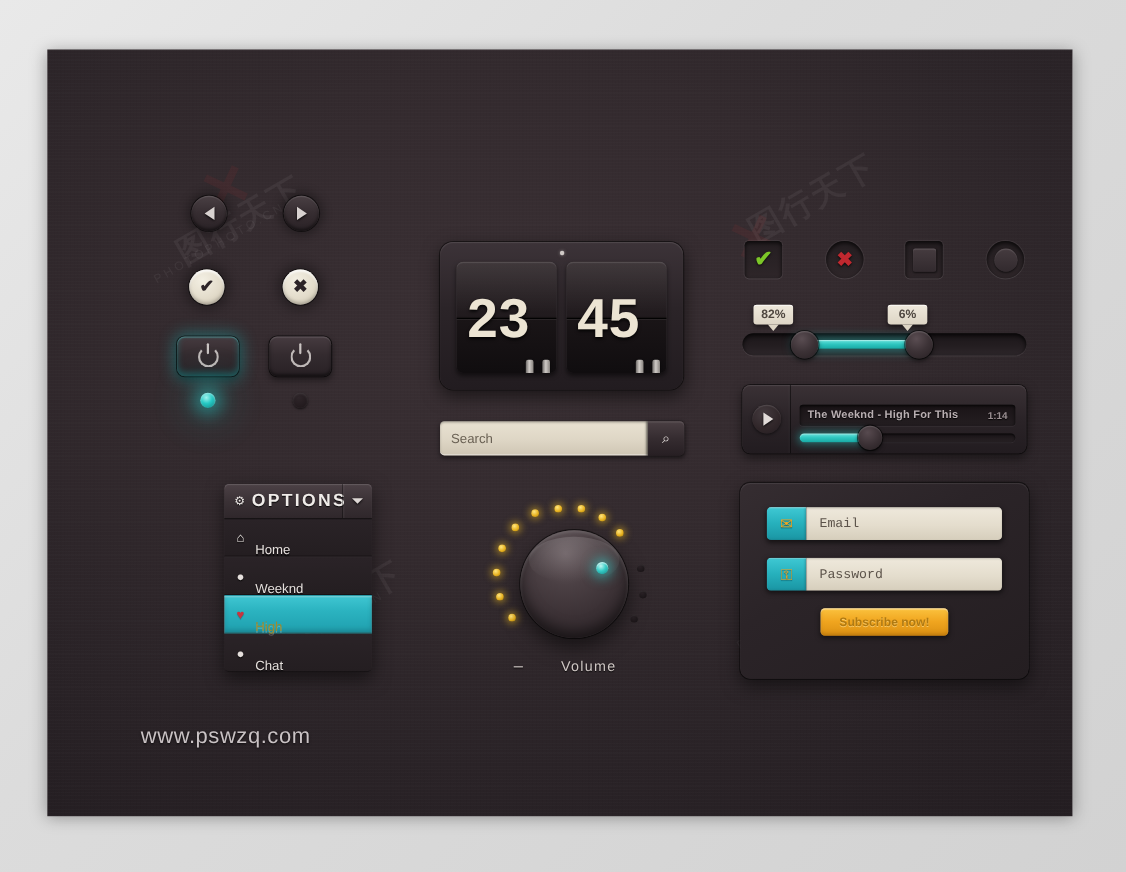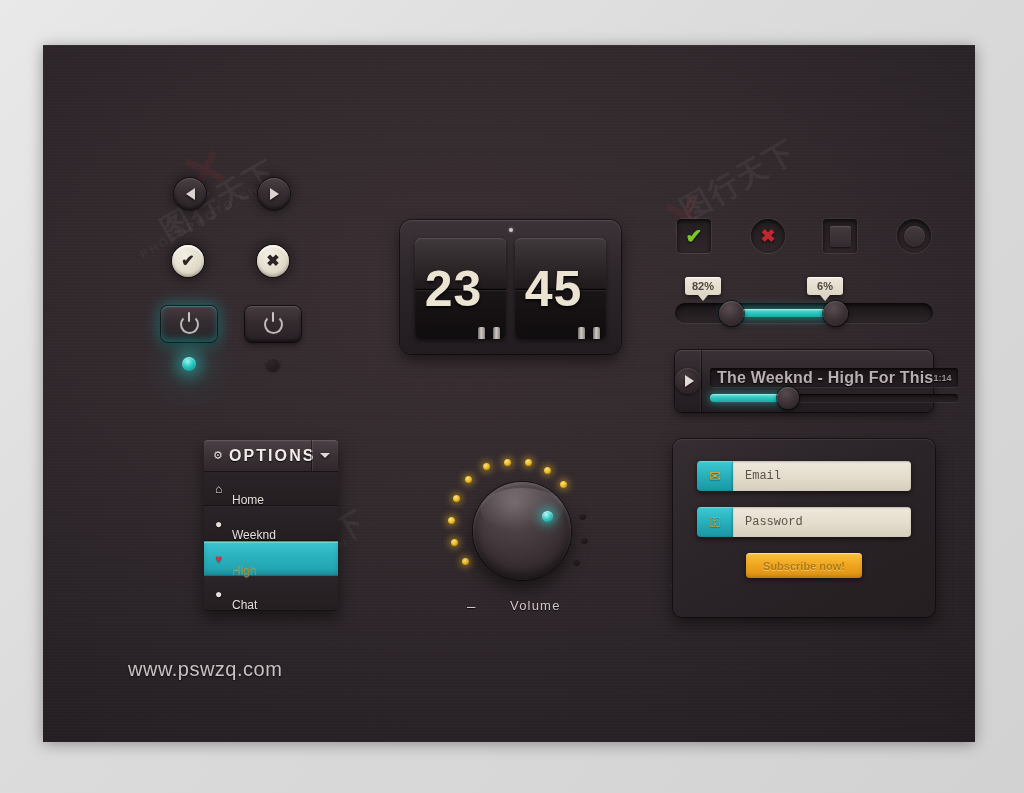--- a/index.html
+++ b/index.html
@@ -501,21 +501,21 @@
     position: relative;
     height: 19px;
     border-radius: 3px;
     background: linear-gradient(180deg, #1a1417 0%, #241e21 100%);
     box-shadow: inset 0 1px 3px rgba(0,0,0,0.85), 0 1px 0 rgba(255,255,255,0.06);
     display: flex; align-items: center;
     padding: 0 7px;
   }
   #track-title {
     flex: 1;
-    color: #b9afb2; font-size: 16px; font-weight: bold;
+    color: #b9afb2; font-size: 10px; font-weight: bold;
     letter-spacing: 0.2px;
     text-shadow: 0 1px 1px rgba(0,0,0,0.9);
     white-space: nowrap; overflow: hidden;
   }
   #track-time {
     color: #9b9093; font-size: 9px; font-weight: bold;
     text-shadow: 0 1px 1px rgba(0,0,0,0.9);
   }
   #player-seek {
     position: relative;
@@ -677,20 +677,26 @@
         <span class="hinge" style="right:-4px;"></span>
       </div>
       <div class="flip">
         <span>45</span>
         <span class="hinge" style="left:-4px;"></span>
         <span class="hinge" style="right:-4px;"></span>
       </div>
     </div>
   </div>
 
+  <div id="search-wrap">
+    <input id="search-input" type="text" placeholder="Search" style="">
+    <button id="search-btn">
+      <span>⌕</span>
+    </button>
+  </div>
 
   <div id="volume-zone">
     <div class="knob-led lit" style="left:69px; top:2px;"></div>
     <div class="knob-led lit" style="left:48px; top:6px;"></div>
     <div class="knob-led lit" style="left:30px; top:19px;"></div>
     <div class="knob-led lit" style="left:18px; top:38px;"></div>
     <div class="knob-led lit" style="left:13px; top:60px;"></div>
     <div class="knob-led lit" style="left:16px; top:82px;"></div>
     <div class="knob-led lit" style="left:27px; top:101px;"></div>
     <div class="knob-led lit" style="left:90px; top:2px;"></div>

